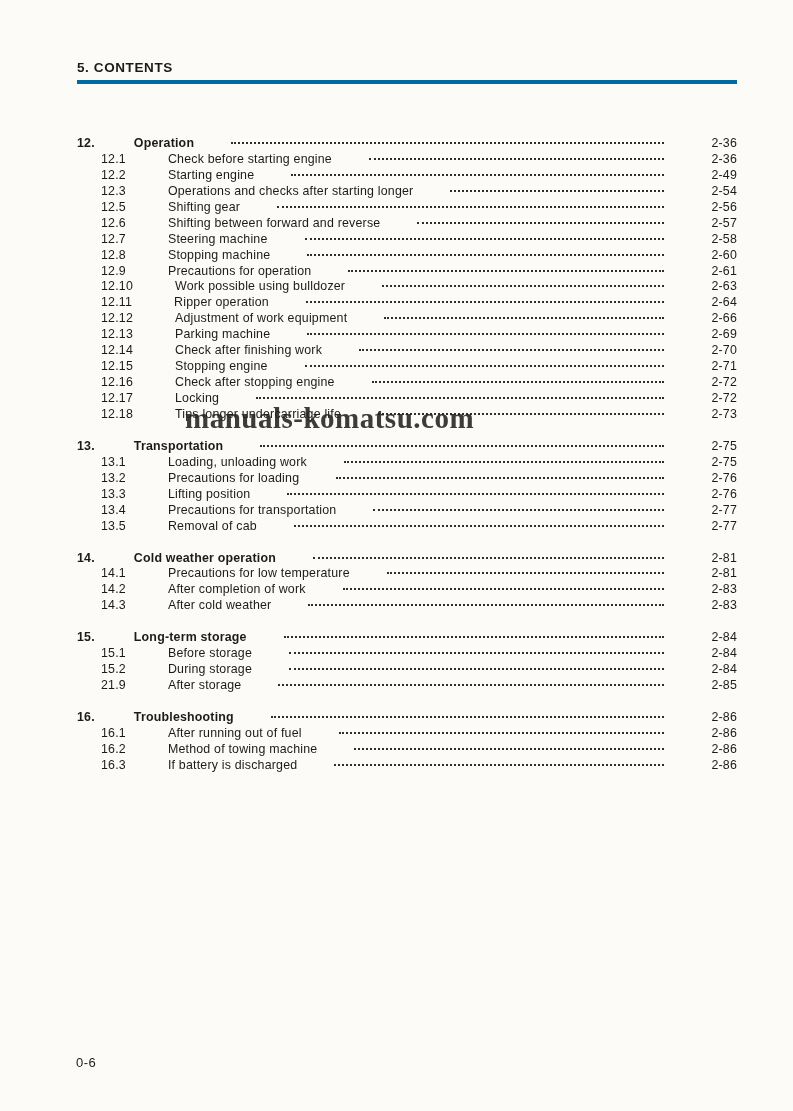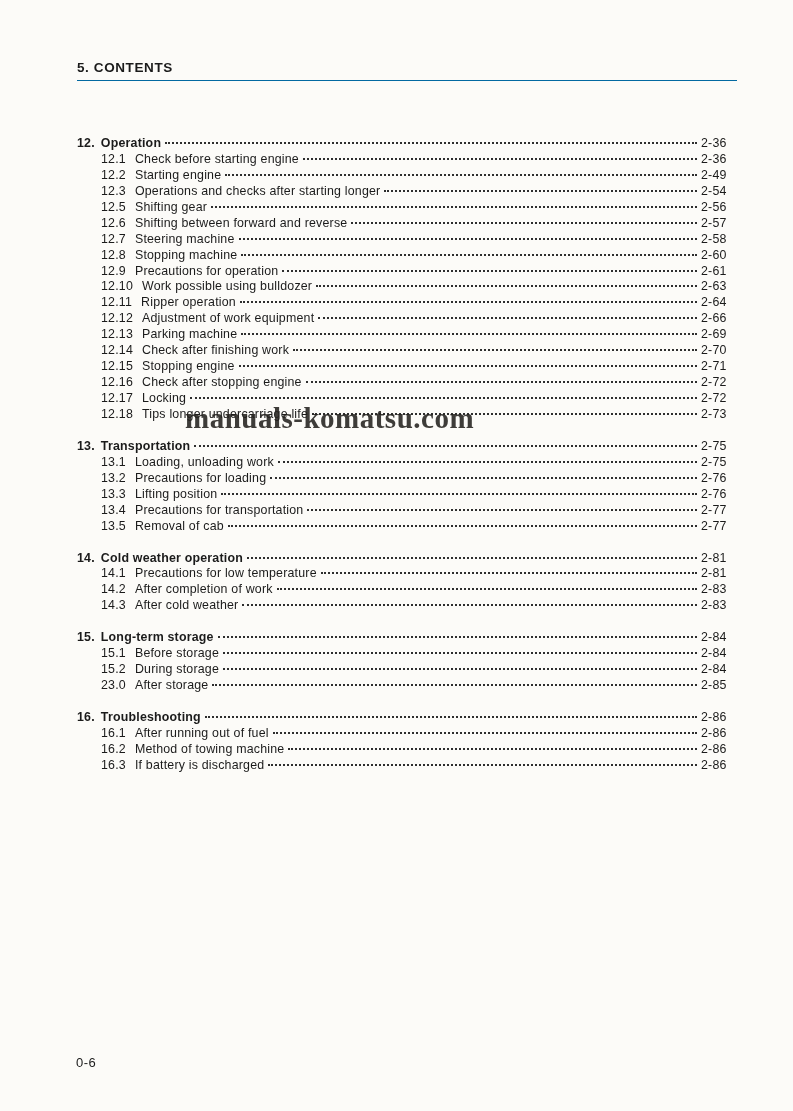--- a/index.html
+++ b/index.html
@@ -20,53 +20,55 @@
   }
   .page-header {
     position: absolute;
     left: 77px;
     right: 56px;
     top: 60px;
     font-size: 13.5px;
     font-weight: bold;
     letter-spacing: 0.6px;
     padding-bottom: 5px;
-    border-bottom: 1px solid #0369a1;
+    border-bottom: 4px solid #0369a1;
   }
   .toc {
     position: absolute;
     left: 77px;
     right: 56px;
     top: 136px;
   }
   .toc-section { margin-bottom: 16px; }
   .toc-row {
     display: flex;
     align-items: baseline;
     font-size: 12.4px;
     line-height: 15.95px;
     height: 15.95px;
     white-space: nowrap;
     letter-spacing: 0.2px;
+    gap: 33px;
   }
   .section-row { font-weight: bold; }
   .section-row .num { margin-right: 6px; }
   .item-row { padding-left: 24px; font-weight: normal; }
   .item-row .num { margin-right: 9px; }
   .num, .title { flex: none; }
   .leader {
     flex: 1 1 auto;
     min-width: 16px;
     margin: 0 4px;
     border-bottom: 2px dotted #2e2e2e;
     transform: translateY(-3px);
   }
   .pagenum {
     flex: none;
     width: 36px;
+    text-align: right;
     font-weight: normal;
   }
   .section-row .pagenum { font-weight: normal; }
   .watermark {
     position: absolute;
     left: 185px;
     top: 394px;
     font-family: "Liberation Serif", serif;
     font-size: 29px;
     font-weight: bold;
@@ -314,21 +316,21 @@
   </div>
 
   <div class="toc-row item-row">
     <span class="num">15.2</span>
     <span class="title">During storage</span>
     <span class="leader"></span>
     <span class="pagenum">2-84</span>
   </div>
 
   <div class="toc-row item-row">
-    <span class="num">23.0</span>
+    <span class="num">21.9</span>
     <span class="title">After storage</span>
     <span class="leader"></span>
     <span class="pagenum">2-85</span>
   </div>
 </div>
 
   <div class="toc-section">
     <div class="toc-row section-row">
       <span class="num">16.</span>
       <span class="title">Troubleshooting</span>

